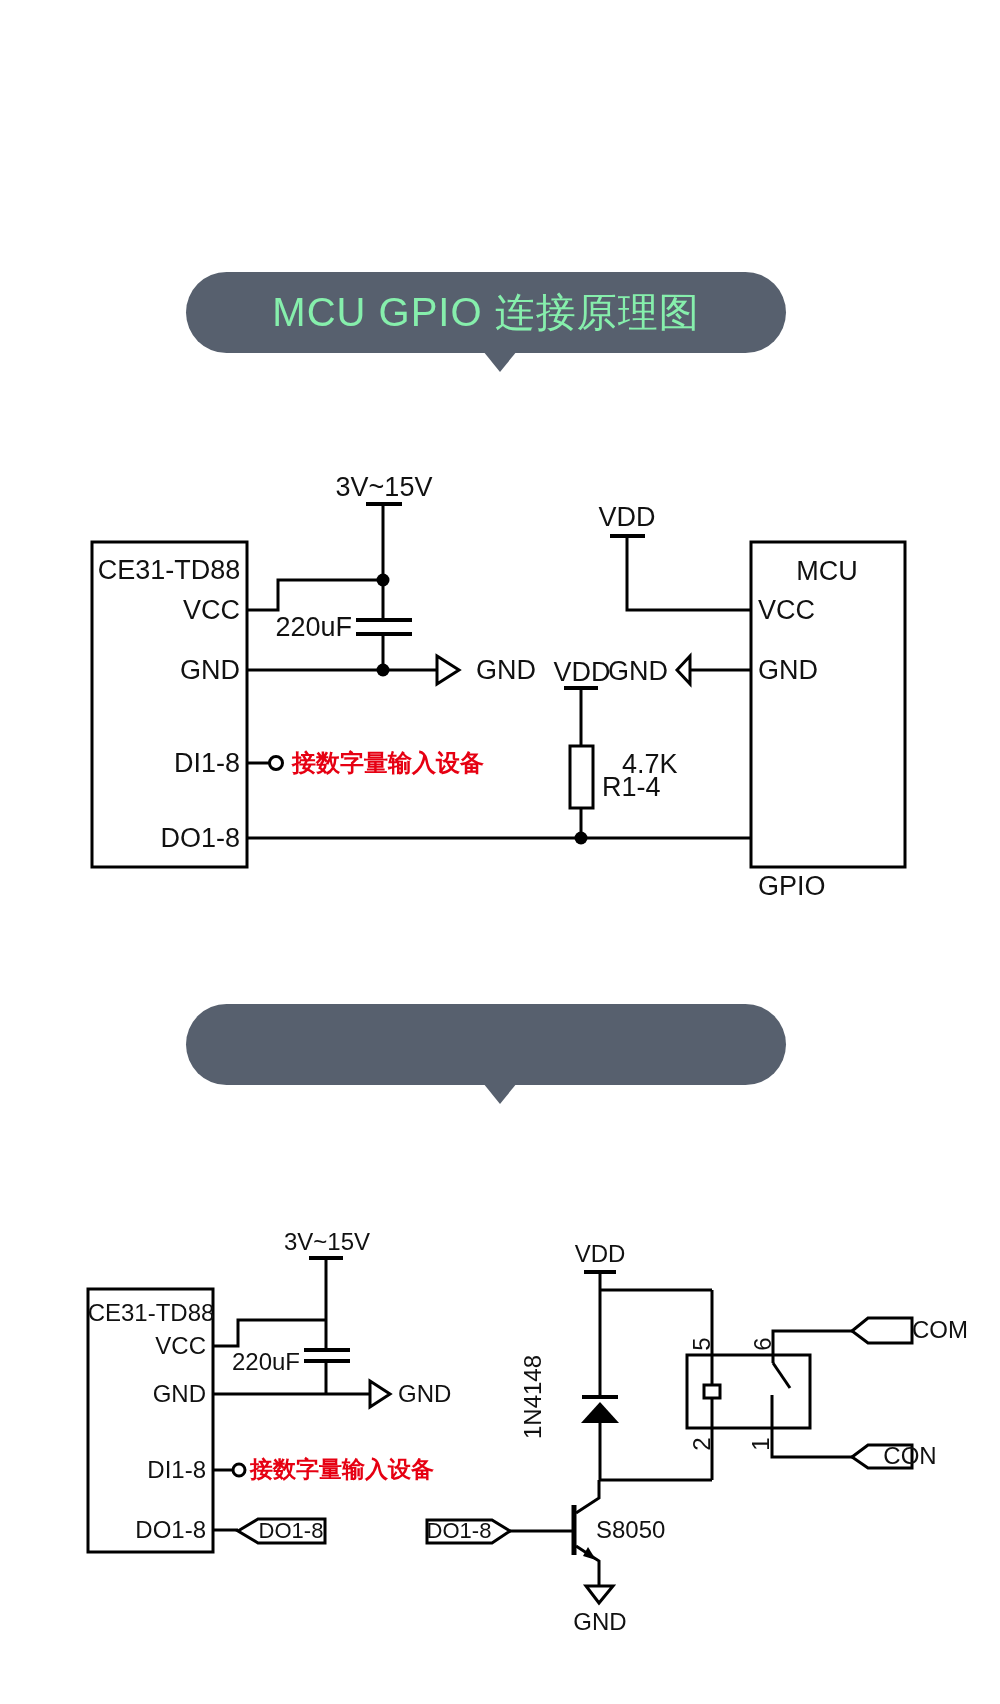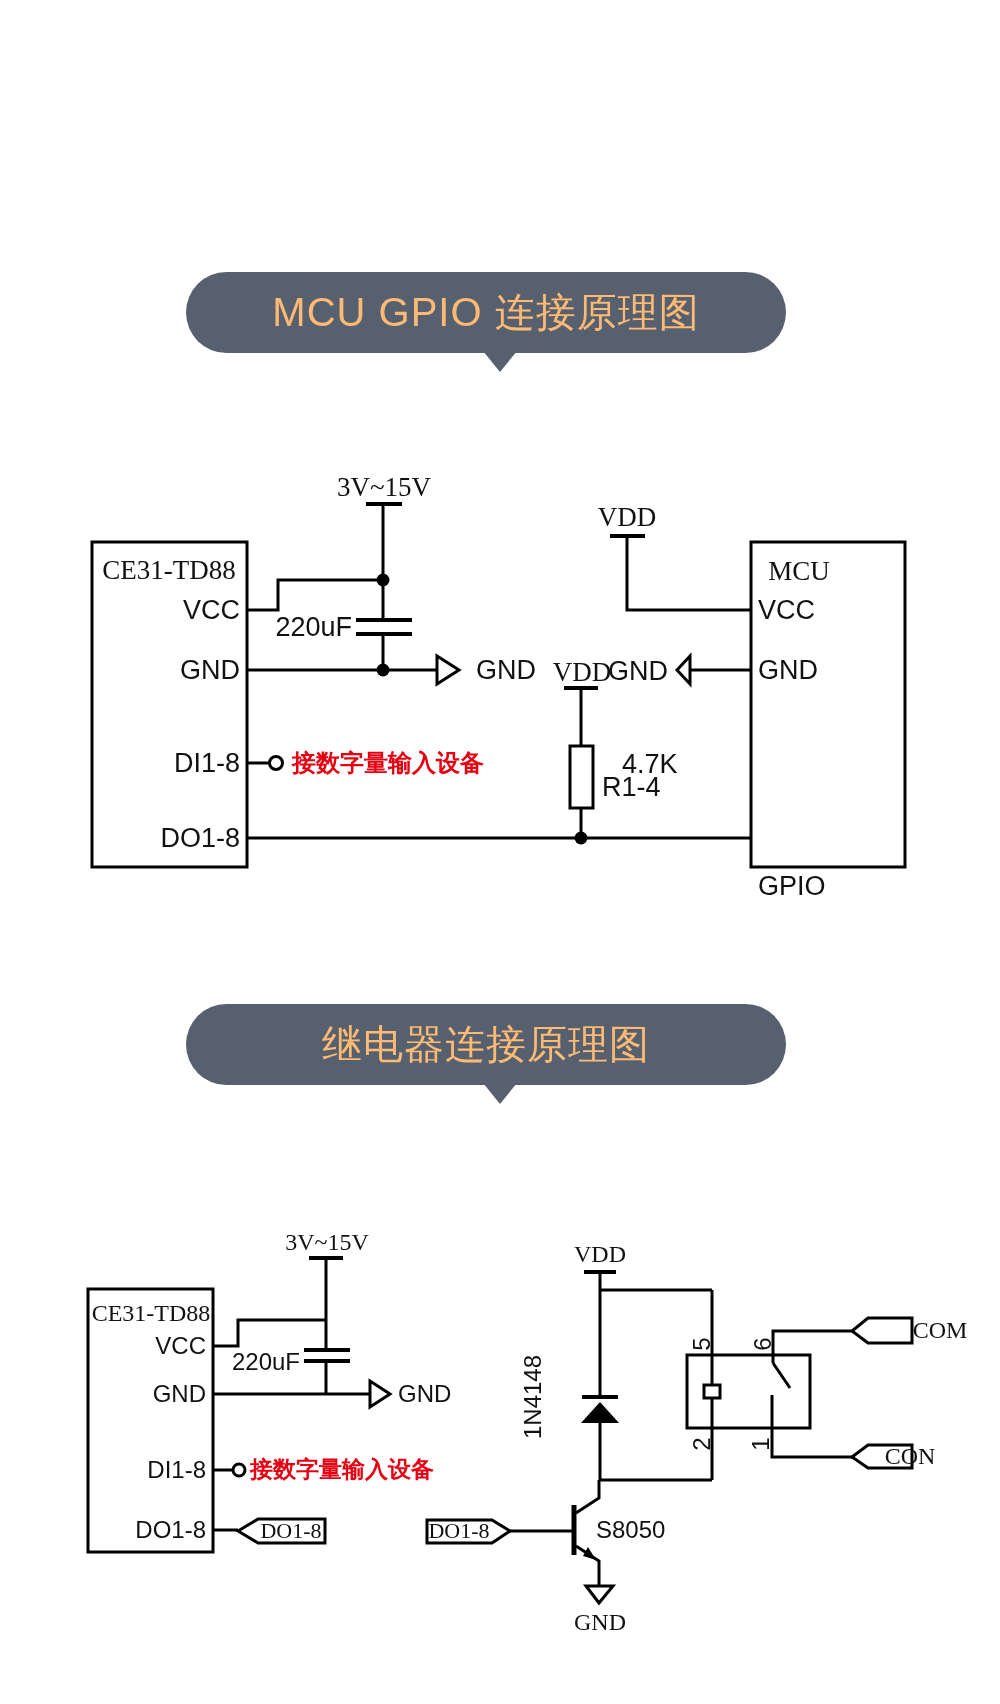--- a/index.html
+++ b/index.html
@@ -8,57 +8,56 @@
     --line:#000000;
     --text:#111111;
   }
   html,body{margin:0;padding:0;background:#ffffff;}
   #page{position:relative;width:1000px;height:1704px;background:#ffffff;overflow:hidden;
         font-family:"Liberation Sans","DejaVu Sans",sans-serif;color:var(--text);}
   #title{position:absolute;left:0;top:112px;width:100%;text-align:center;
          font-size:100px;font-weight:900;letter-spacing:-6px;color:#0a0a0a;line-height:1.1;}
   .badge{position:absolute;width:600px;height:81px;background:var(--badge-bg);
          border-radius:41px;display:flex;align-items:center;justify-content:center;}
-  .badge span{color:#fdba74;font-size:40px;letter-spacing:1px;}
+  .badge span{color:#86efac;font-size:40px;letter-spacing:1px;}
   .badge .tail{position:absolute;bottom:-19px;width:0;height:0;
          border-left:17px solid transparent;border-right:17px solid transparent;
          border-top:21px solid var(--badge-bg);}
   .schem{position:absolute;left:0;top:0;}
   .w{fill:none;stroke:var(--line);stroke-width:3;}
   .w4{fill:none;stroke:var(--line);stroke-width:4;}
   .w5{fill:none;stroke:var(--line);stroke-width:5;}
   .box{fill:#ffffff;stroke:var(--line);stroke-width:3;}
   .open{fill:#ffffff;stroke:var(--line);stroke-width:3;stroke-linejoin:miter;}
   .dot{fill:var(--line);stroke:none;}
   .solid{fill:var(--line);stroke:none;}
   .lbl{position:absolute;white-space:nowrap;line-height:1;color:var(--text);}
   .s1{font-size:27px;}
   .s2{font-size:24px;}
   .tag{font-size:22px;}
-  .c{transform:translate(-50%,-50%);font-family:Liberation Serif, serif;}
+  .c{transform:translate(-50%,-50%);}
   .r{transform:translate(-100%,-50%);}
   .l{transform:translate(0,-50%);}
   .rot{transform:translate(-50%,-50%) rotate(-90deg);}
   .red{color:var(--accent-red);font-weight:700;}
   .n1{font-size:24px;}
   .n2{font-size:23px;}
 </style>
 </head>
 <body>
 
 <div id="page">
 
 
   <div class="badge" style="left:186px;top:272px">
     <span>MCU GPIO 连接原理图</span>
     <div class="tail" style="left:297px"></div>
   </div>
 
   <div class="badge" style="left:186px;top:1004px">
-    <span>继电器连接原理图</span>
     <div class="tail" style="left:297px"></div>
   </div>
 
   <svg class="schem" width="1000" height="1704" viewBox="0 0 1000 1704">
     <g>
       <rect class="box" x="92" y="542" width="155" height="325"></rect>
       <rect class="box" x="751" y="542" width="154" height="325"></rect>
       <path class="w4" d="M366 504H402"></path>
       <path class="w" d="M383 504V620M383 634V670"></path>
       <polyline class="w" points="247,610 278,610 278,580 383,580"></polyline>
@@ -124,21 +123,21 @@
   <div class="lbl s1 r" style="left:240px;top:838px">DO1-8</div>
   <div class="lbl s1 c" style="left:384px;top:487px">3V~15V</div>
   <div class="lbl s1 r" style="left:352px;top:627px">220uF</div>
   <div class="lbl s1 l" style="left:476px;top:670px">GND</div>
   <div class="lbl s1 c" style="left:627px;top:517px">VDD</div>
   <div class="lbl s1 c" style="left:582px;top:672px">VDD</div>
   <div class="lbl s1 r" style="left:668px;top:671px">GND</div>
   <div class="lbl s1 l" style="left:622px;top:764px">4.7K</div>
   <div class="lbl s1 l" style="left:602px;top:787px">R1-4</div>
   <div class="lbl n1 red l" style="left:292px;top:763px">接数字量输入设备</div>
-  <div class="lbl s1 c" style="left:799px;top:571px">MCU</div>
+  <div class="lbl s1 c" style="left:827px;top:571px">MCU</div>
   <div class="lbl s1 l" style="left:758px;top:610px">VCC</div>
   <div class="lbl s1 l" style="left:758px;top:670px">GND</div>
   <div class="lbl s1 l" style="left:758px;top:886px">GPIO</div>
 
   <div class="lbl s2 c" style="left:151px;top:1313px">CE31-TD88</div>
   <div class="lbl s2 r" style="left:206px;top:1346px">VCC</div>
   <div class="lbl s2 r" style="left:206px;top:1394px">GND</div>
   <div class="lbl s2 r" style="left:206px;top:1470px">DI1-8</div>
   <div class="lbl s2 r" style="left:206px;top:1530px">DO1-8</div>
   <div class="lbl s2 c" style="left:327px;top:1242px">3V~15V</div>

